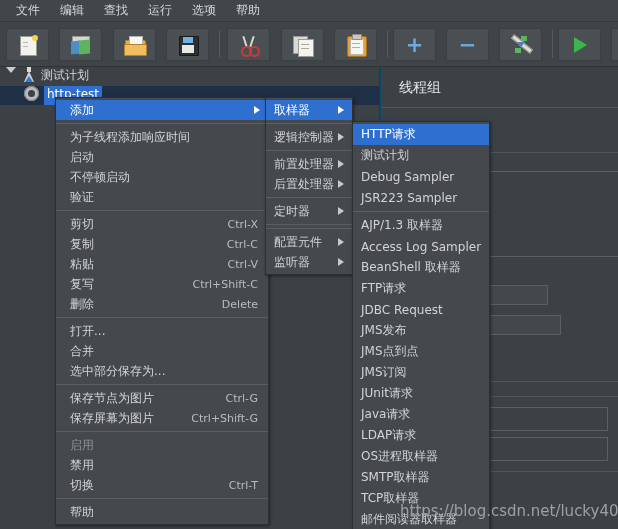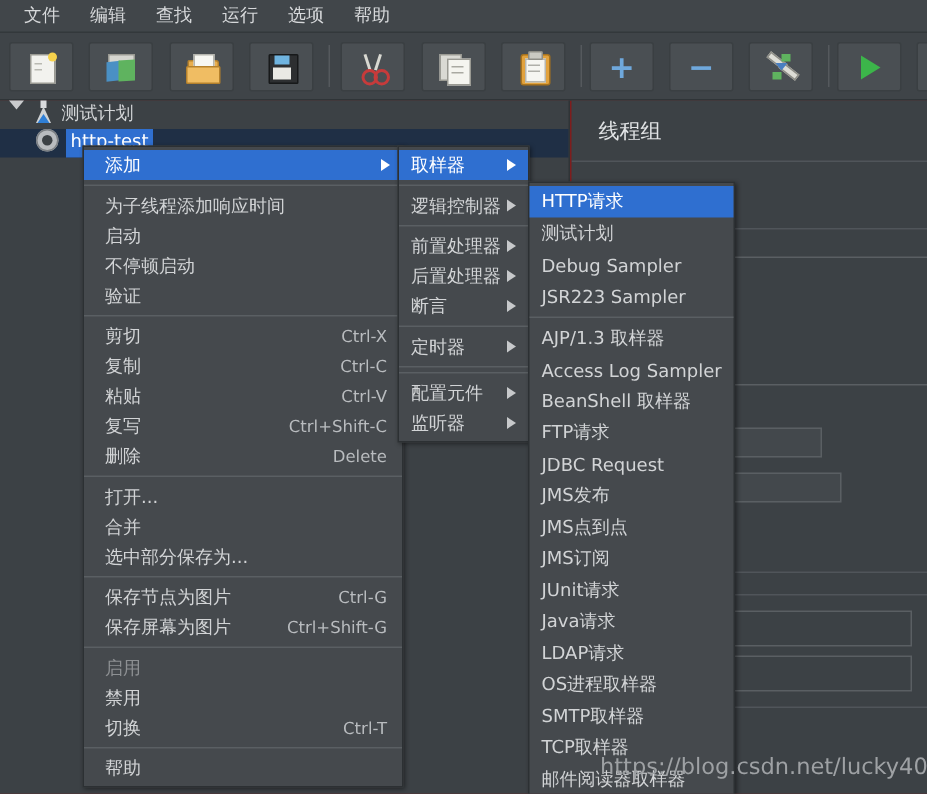--- a/index.html
+++ b/index.html
@@ -6,21 +6,21 @@
     margin: 0; padding: 0;
     width: 618px; height: 529px;
     overflow: hidden;
     background: #3c4145;
     font-family: "DejaVu Sans", "Liberation Sans", sans-serif;
     -webkit-font-smoothing: none;
   }
   #app {
     position: relative;
     width: 618px; height: 529px;
-    background: #7f1d1d;
+    background: #0c4a6e;
   }
 
   
   .menubar {
     position: absolute; left: 0; top: 0;
     width: 618px; height: 22px;
     background: #41464a;
     display: flex;
     align-items: center;
     padding-left: 6px;
@@ -445,24 +445,20 @@
       </div>
       <div class="msep"></div>
       <div class="mrow">
         <span>前置处理器</span>
         <span class="arrow"></span>
       </div>
       <div class="mrow">
         <span>后置处理器</span>
         <span class="arrow"></span>
       </div>
-      <div class="mrow">
-        <span>断言</span>
-        <span class="arrow"></span>
-      </div>
       <div class="msep"></div>
       <div class="mrow">
         <span>定时器</span>
         <span class="arrow"></span>
       </div>
       <div class="msep"></div>
       <div class="msep"></div>
       <div class="mrow">
         <span>配置元件</span>
         <span class="arrow"></span>

